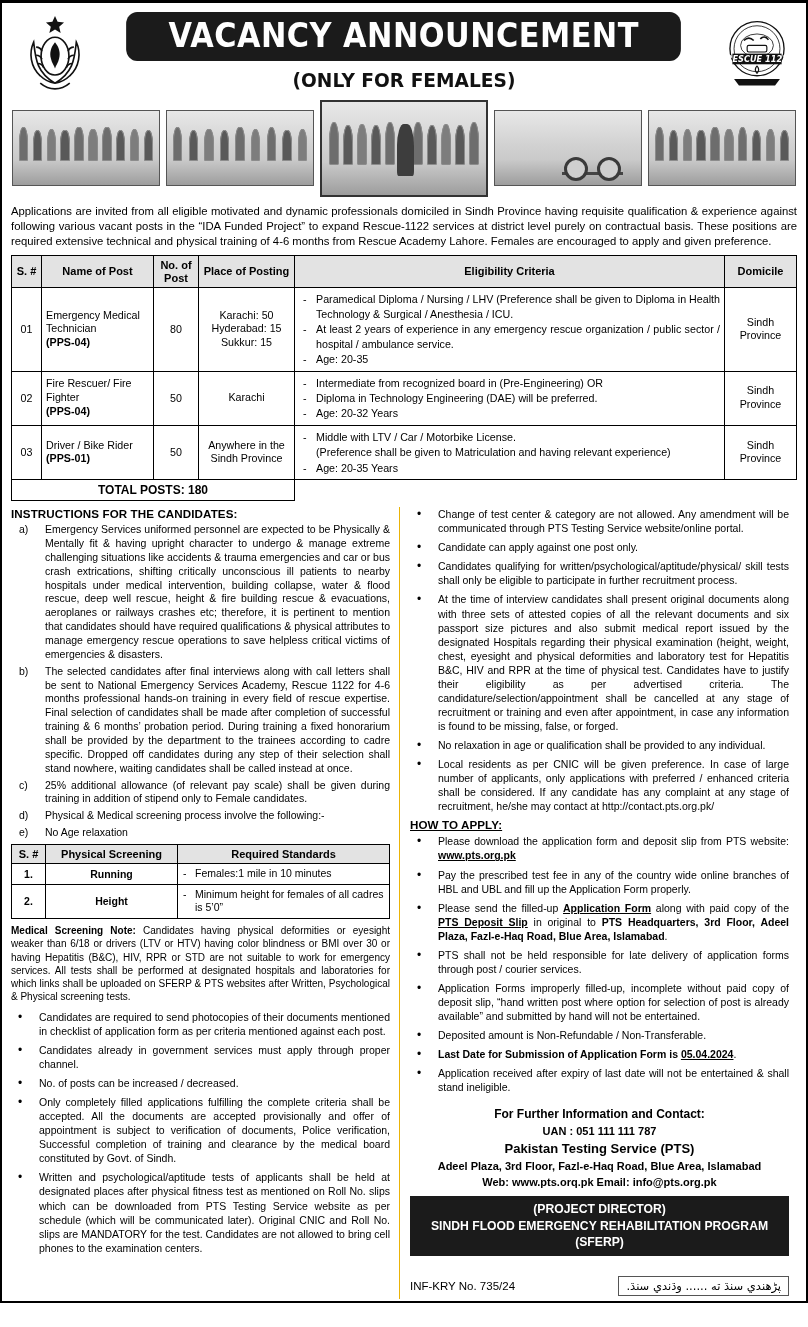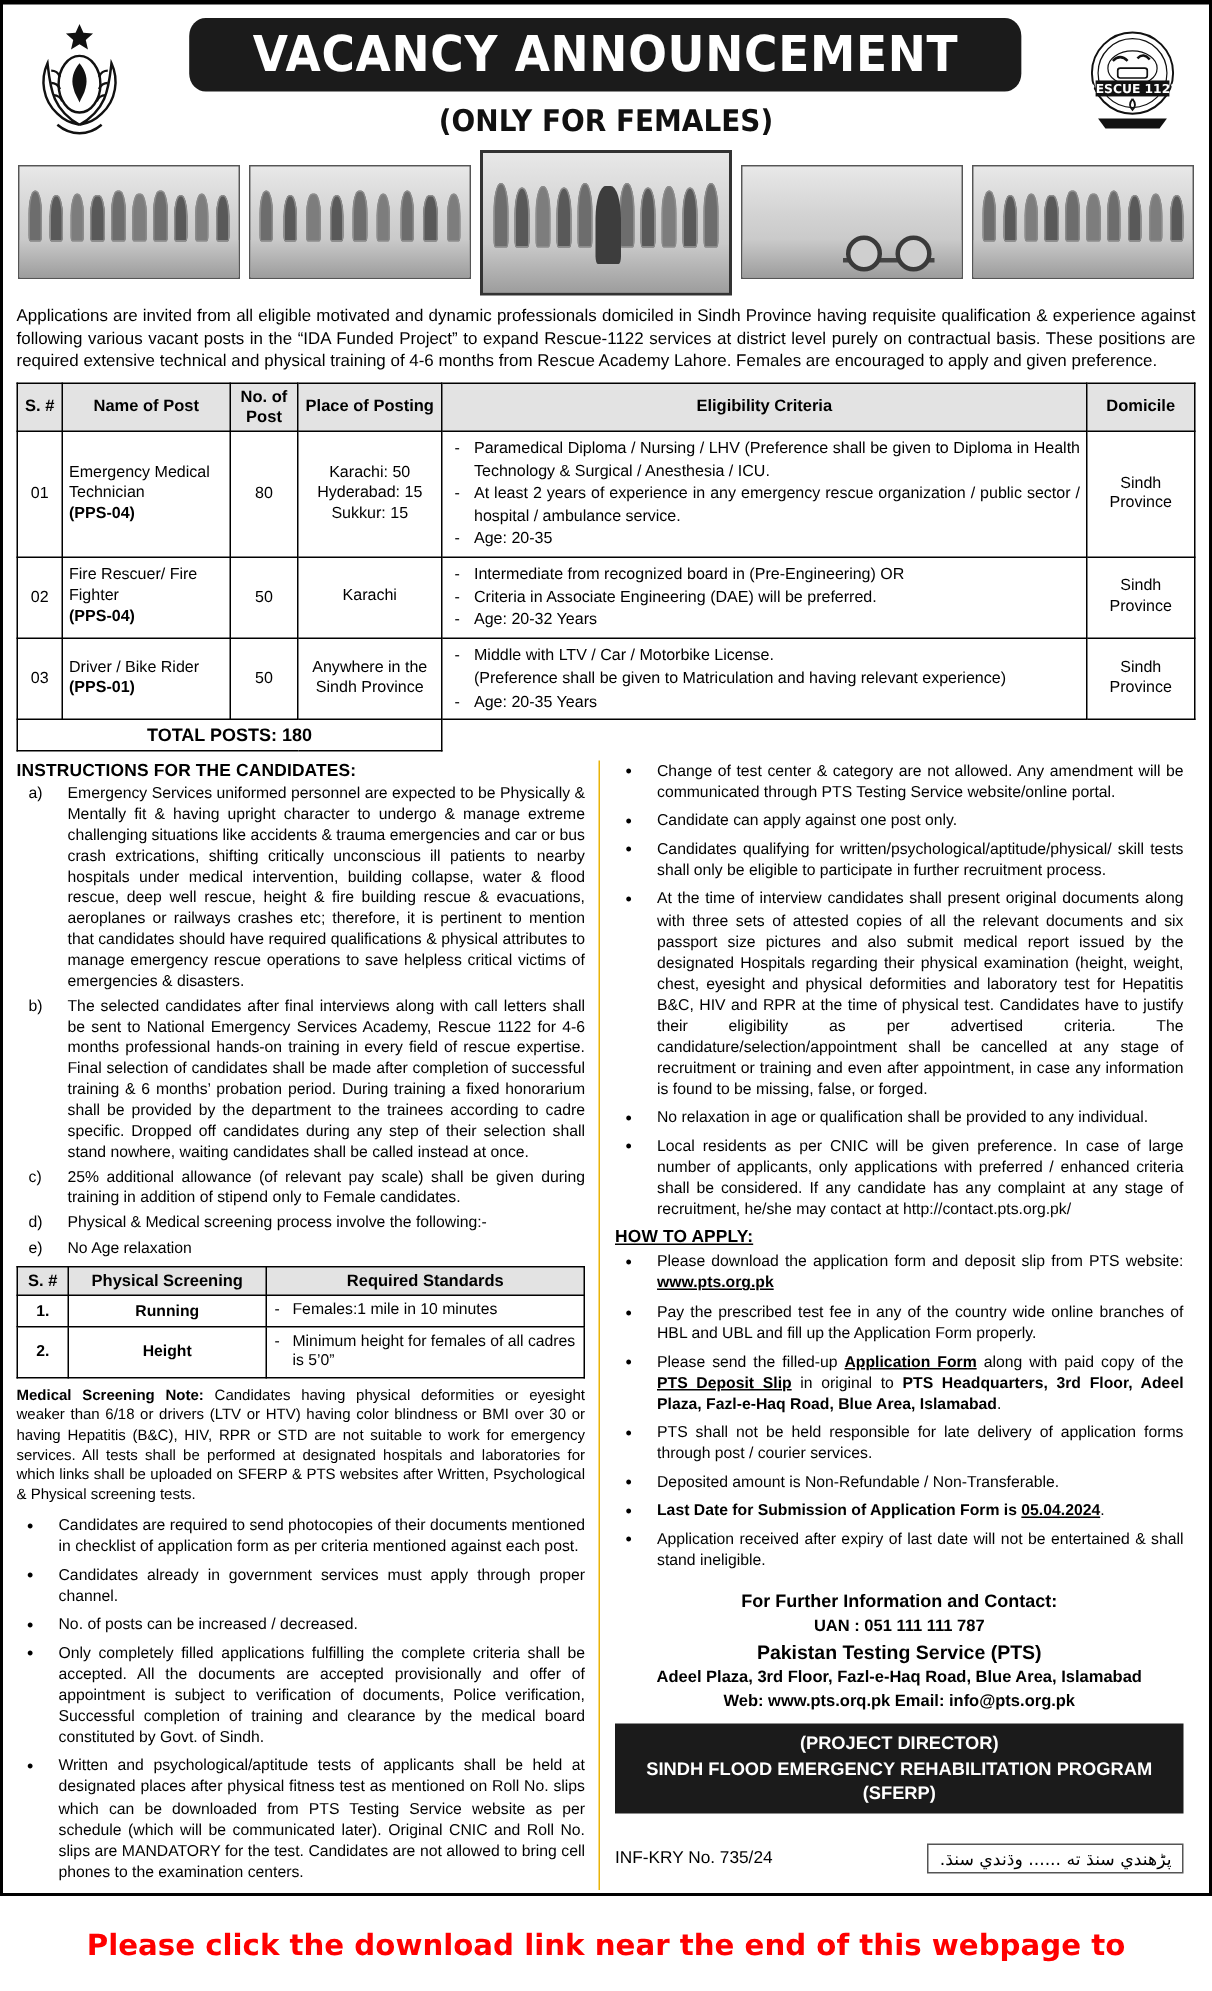--- a/index.html
+++ b/index.html
@@ -28,21 +28,21 @@
   
   .header {
     display: flex;
     align-items: center;
     padding: 6px 8px 2px 8px;
     gap: 6px;
   }
   .crest, .rescue-logo {
     width: 86px; height: 86px;
     flex: 0 0 86px;
-    display: flex; align-items: center; justify-content: center;
+    display: flex; align-items: center; justify-content: flex-end; font-style: italic;
   }
   .header-center {
     flex: 1 1 auto;
     text-align: center;
   }
   .title-bar {
     display: inline-block;
     background: #1b1b1b;
     color: #fff;
     border-radius: 12px;
@@ -429,21 +429,21 @@
           <td class="c-sn">02</td>
           <td class="c-name">
             <span>Fire Rescuer/ Fire Fighter</span><br>
             <span class="post-grade">(PPS-04)</span>
           </td>
           <td class="c-no">50</td>
           <td class="c-pp" style="white-space:pre-line">Karachi</td>
           <td>
             <ul class="crit-list">
               <li>Intermediate from recognized board in (Pre-Engineering) OR</li>
-              <li>Criteria in Associate Engineering (DAE) will be preferred.</li>
+              <li>Diploma in Technology Engineering (DAE) will be preferred.</li>
               <li>Age: 20-32 Years</li>
             </ul>
           </td>
           <td class="c-dom">Sindh Province</td>
         </tr>
         <tr>
           <td class="c-sn">03</td>
           <td class="c-name">
             <span>Driver / Bike Rider</span><br>
             <span class="post-grade">(PPS-01)</span>
@@ -527,20 +527,21 @@
 
         <ul class="bul">
           <li>
             <span>Please download the application form and deposit slip from PTS website: </span><b class="lnk">www.pts.org.pk</b>
           </li>
           <li>Pay the prescribed test fee in any of the country wide online branches of HBL and UBL and fill up the Application Form properly.</li>
           <li>
             <span>Please send the filled-up </span><b class="lnk">Application Form</b><span> along with paid copy of the </span><b class="lnk">PTS Deposit Slip</b><span> in original to </span><b class="bd">PTS Headquarters, 3rd Floor, Adeel Plaza, Fazl-e-Haq Road, Blue Area, Islamabad</b><span>.</span>
           </li>
           <li>PTS shall not be held responsible for late delivery of application forms through post / courier services.</li>
+          <li>Application Forms improperly filled-up, incomplete without paid copy of deposit slip, “hand written post where option for selection of post is already available” and submitted by hand will not be entertained.</li>
           <li>Deposited amount is Non-Refundable / Non-Transferable.</li>
           <li>
             <b class="bd">Last Date for Submission of Application Form is </b><b class="bd lnk">05.04.2024</b><span>.</span>
           </li>
           <li>Application received after expiry of last date will not be entertained &amp; shall stand ineligible.</li>
         </ul>
 
         <div class="contact">
           <div class="l1">For Further Information and Contact:</div>
           <div class="l2">UAN : 051 111 111 787</div>

